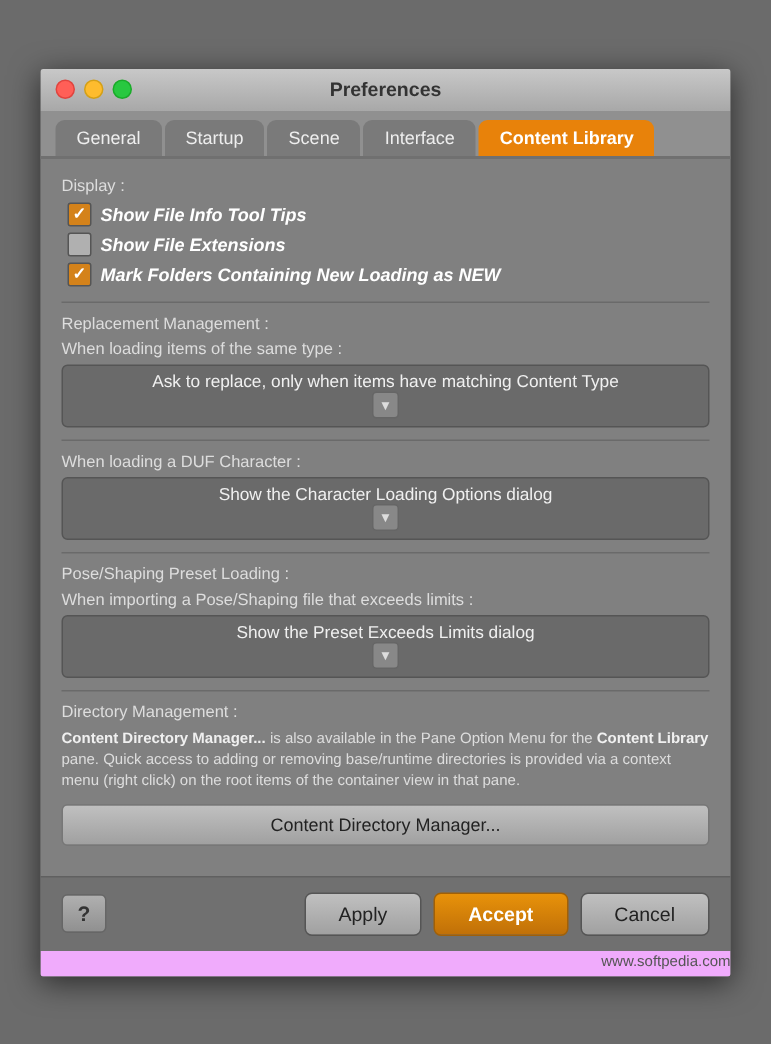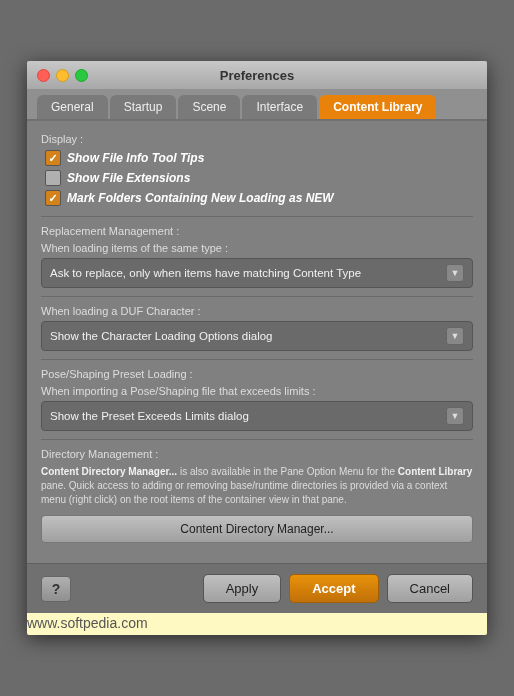--- a/index.html
+++ b/index.html
@@ -149,20 +149,21 @@
 
     .dropdown-row {
       display: flex;
       align-items: center;
       background: #6a6a6a;
       border: 1px solid #555;
       border-radius: 4px;
       padding: 5px 8px;
       margin-bottom: 2px;
       cursor: pointer;
+      flex-direction: column;
     }
 
     .dropdown-text {
       flex: 1;
       font-size: 11.5px;
       color: #f0f0f0;
     }
 
     .dropdown-arrow {
       width: 18px;
@@ -247,25 +248,25 @@
     }
 
     .footer-btn.accent {
       background: linear-gradient(to bottom, #e8920a, #c07008);
       color: #fff;
       font-weight: bold;
       border: 1px solid #a06008;
     }
 
     .watermark {
-      text-align: left;
-      font-size: 14px;
+      text-align: right;
+      font-size: 10px;
       color: #555;
       padding: 2px 0 4px;
-      background: #fef9c3;
+      background: #f0abfc;
     }
   </style>
 </head>
 <body>
 
 <div class="window">
 
   <div class="title-bar">
     <div class="traffic-lights">
       <div class="traffic-light close"></div>

